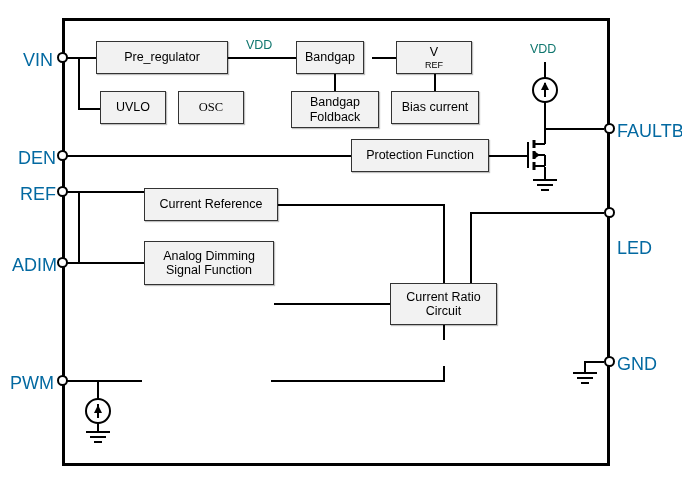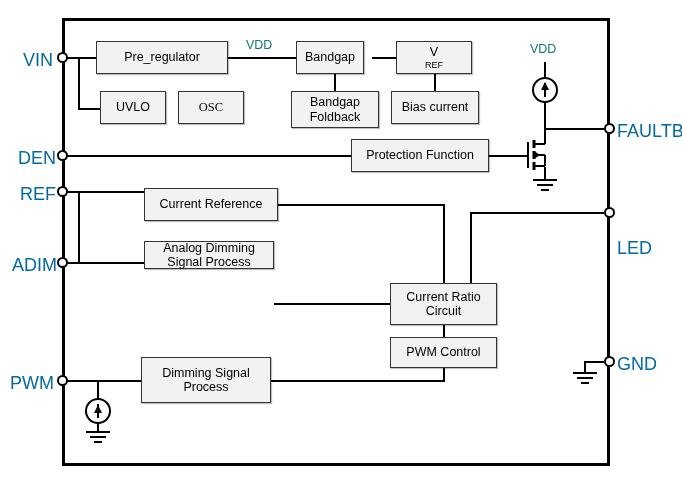--- a/index.html
+++ b/index.html
@@ -210,38 +210,31 @@
   </div>
 
   <div class="block" style="left:391px; top:91px; width:88px; height:33px;">
     <span>Bias current</span>
   </div>
 
   <div class="block" style="left:144px; top:188px; width:134px; height:33px;">
     <span>Current Reference</span>
   </div>
 
-  <div class="block" style="left:144px; top:241px; width:130px; height:28px; flex-direction:column;">
+  <div class="block" style="left:144px; top:241px; width:130px; height:44px; flex-direction:column;">
     <span>Analog Dimming</span>
-    <span>Signal Process</span>
+    <span>Signal Function</span>
   </div>
 
   <div class="block" style="left:390px; top:283px; width:107px; height:42px; flex-direction:column;">
     <span>Current Ratio</span>
     <span>Circuit</span>
   </div>
 
-  <div class="block" style="left:390px; top:337px; width:107px; height:31px;">
-    <span>PWM Control</span>
-  </div>
-
-  <div class="block" style="left:141px; top:357px; width:130px; height:46px; flex-direction:column;">
-    <span>Dimming Signal</span>
-    <span>Process</span>
-  </div>
+
 
   <div class="terminal" style="left:57px; top:52px;"></div>
   <div class="terminal" style="left:57px; top:150px;"></div>
   <div class="terminal" style="left:57px; top:186px;"></div>
   <div class="terminal" style="left:57px; top:257px;"></div>
   <div class="terminal" style="left:57px; top:375px;"></div>
   <div class="terminal" style="left:604px; top:123px;"></div>
   <div class="terminal" style="left:604px; top:207px;"></div>
   <div class="terminal" style="left:604px; top:356px;"></div>
 

